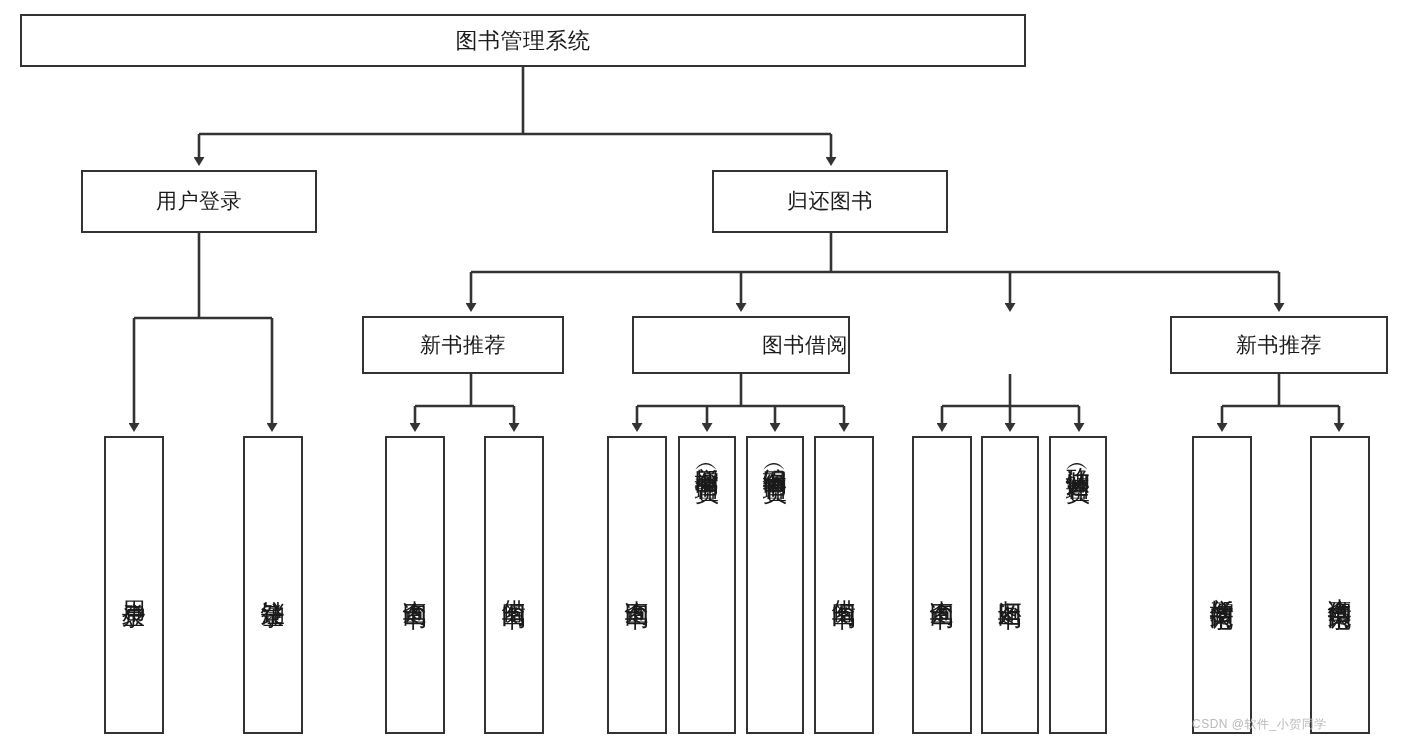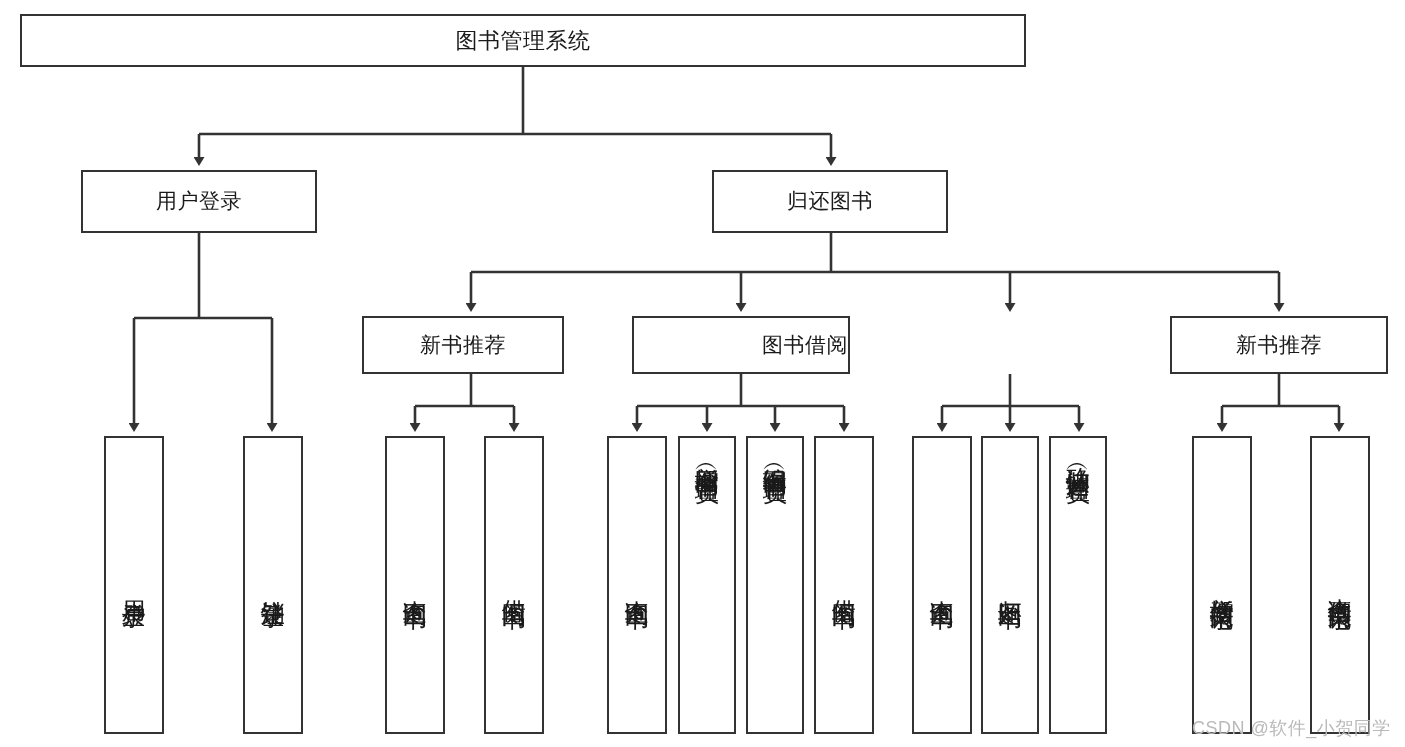--- a/index.html
+++ b/index.html
@@ -58,21 +58,21 @@
     font-size: 24px;
     line-height: 1.06;
     letter-spacing: 2px;
   }
   .node.vertical.centered {
     align-items: center;
     padding-top: 0;
   }
   .watermark {
     position: absolute;
-    font-size: 18px;
+    font-size: 12px;
     color: #b9b9b9;
     white-space: nowrap;
     letter-spacing: 0.5px;
   }
 </style>
 </head>
 <body>
 
 <div id="diagram-root">
 

